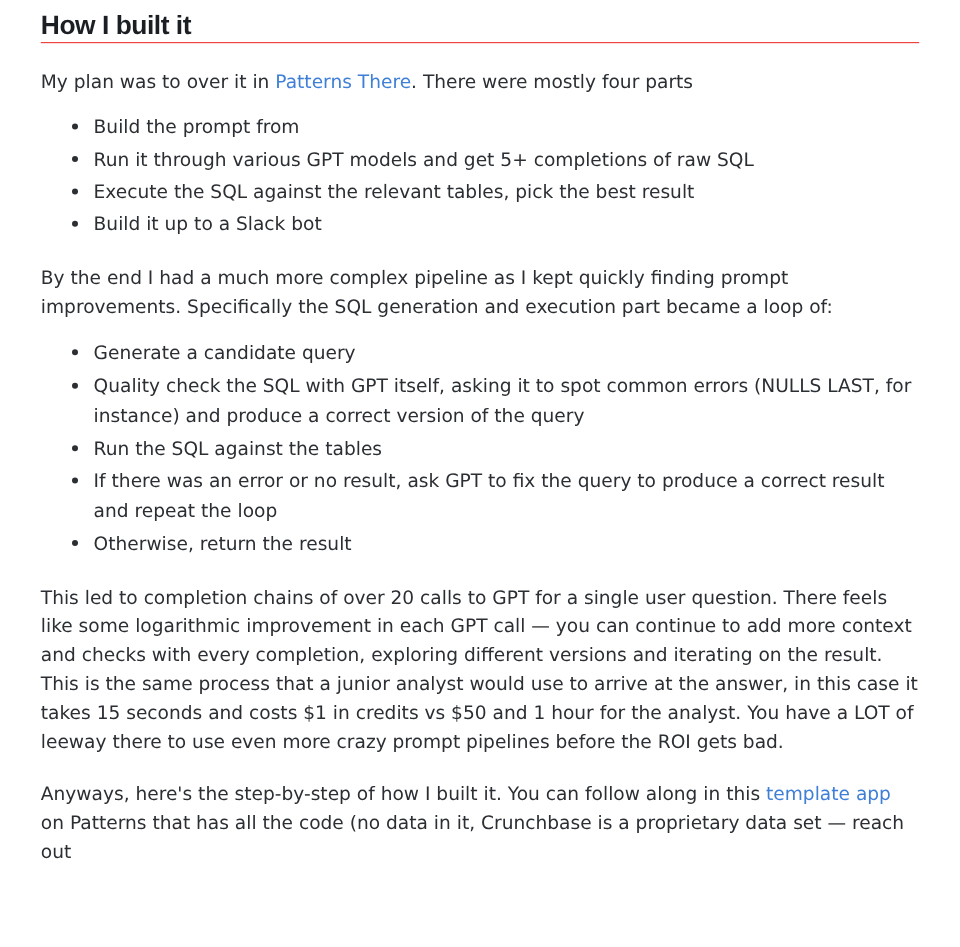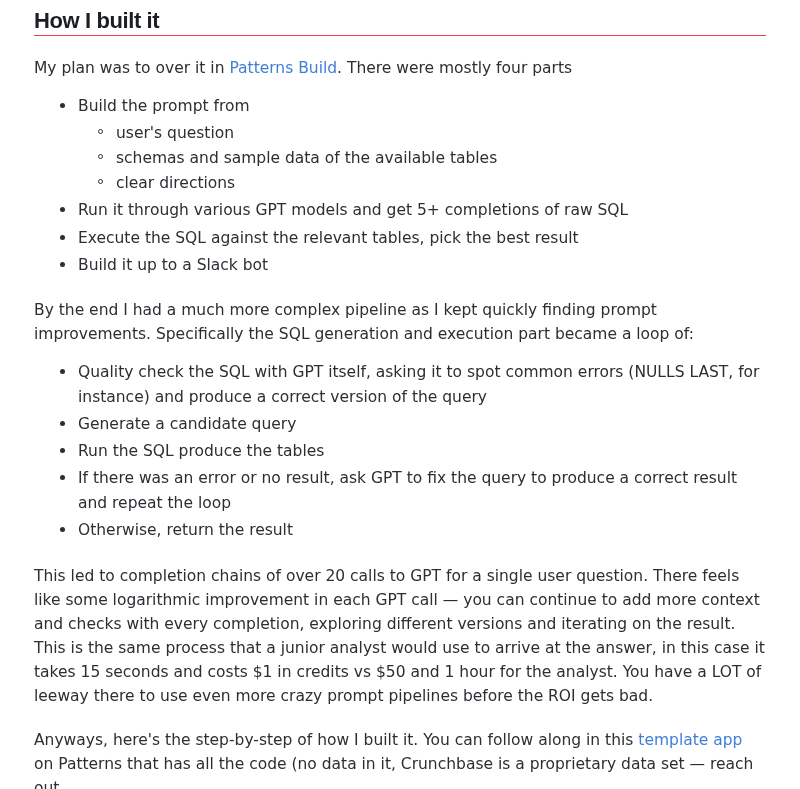--- a/index.html
+++ b/index.html
@@ -89,43 +89,38 @@
   }
 </style>
 </head>
 <body>
 
 <div class="page">
 
   <h1 class="title">How I built it</h1>
 
   <p class="para">
-    <span>My plan was to over it in </span><a class="link" href="#">Patterns Build</a><span>. There were mostly four parts</span>
+    <span>My plan was to over it in </span><a class="link" href="#">Patterns There</a><span>. There were mostly four parts</span>
   </p>
 
   <ul class="bullets">
     <li>
       <span>Build the prompt from</span>
-      <ul class="sub">
-        <li><span>user's question</span></li>
-        <li><span>schemas and sample data of the available tables</span></li>
-        <li><span>clear directions</span></li>
-      </ul>
     </li>
     <li><span>Run it through various GPT models and get 5+ completions of raw SQL</span></li>
     <li><span>Execute the SQL against the relevant tables, pick the best result</span></li>
     <li><span>Build it up to a Slack bot</span></li>
   </ul>
 
   <p class="para">By the end I had a much more complex pipeline as I kept quickly finding prompt improvements. Specifically the SQL generation and execution part became a loop of:</p>
 
   <ul class="bullets">
+    <li><span>Generate a candidate query</span></li>
     <li><span>Quality check the SQL with GPT itself, asking it to spot common errors (NULLS LAST, for instance) and produce a correct version of the query</span></li>
-    <li><span>Generate a candidate query</span></li>
-    <li><span>Run the SQL produce the tables</span></li>
+    <li><span>Run the SQL against the tables</span></li>
     <li><span>If there was an error or no result, ask GPT to fix the query to produce a correct result and repeat the loop</span></li>
     <li><span>Otherwise, return the result</span></li>
   </ul>
 
   <p class="para">This led to completion chains of over 20 calls to GPT for a single user question. There feels like some logarithmic improvement in each GPT call — you can continue to add more context and checks with every completion, exploring different versions and iterating on the result. This is the same process that a junior analyst would use to arrive at the answer, in this case it takes 15 seconds and costs $1 in credits vs $50 and 1 hour for the analyst. You have a LOT of leeway there to use even more crazy prompt pipelines before the ROI gets bad.</p>
 
   <p class="para">
     <span>Anyways, here's the step-by-step of how I built it. You can follow along in this </span><a class="link" href="#">template app</a><span> on Patterns that has all the code (no data in it, Crunchbase is a proprietary data set — reach out </span>
   </p>
 

